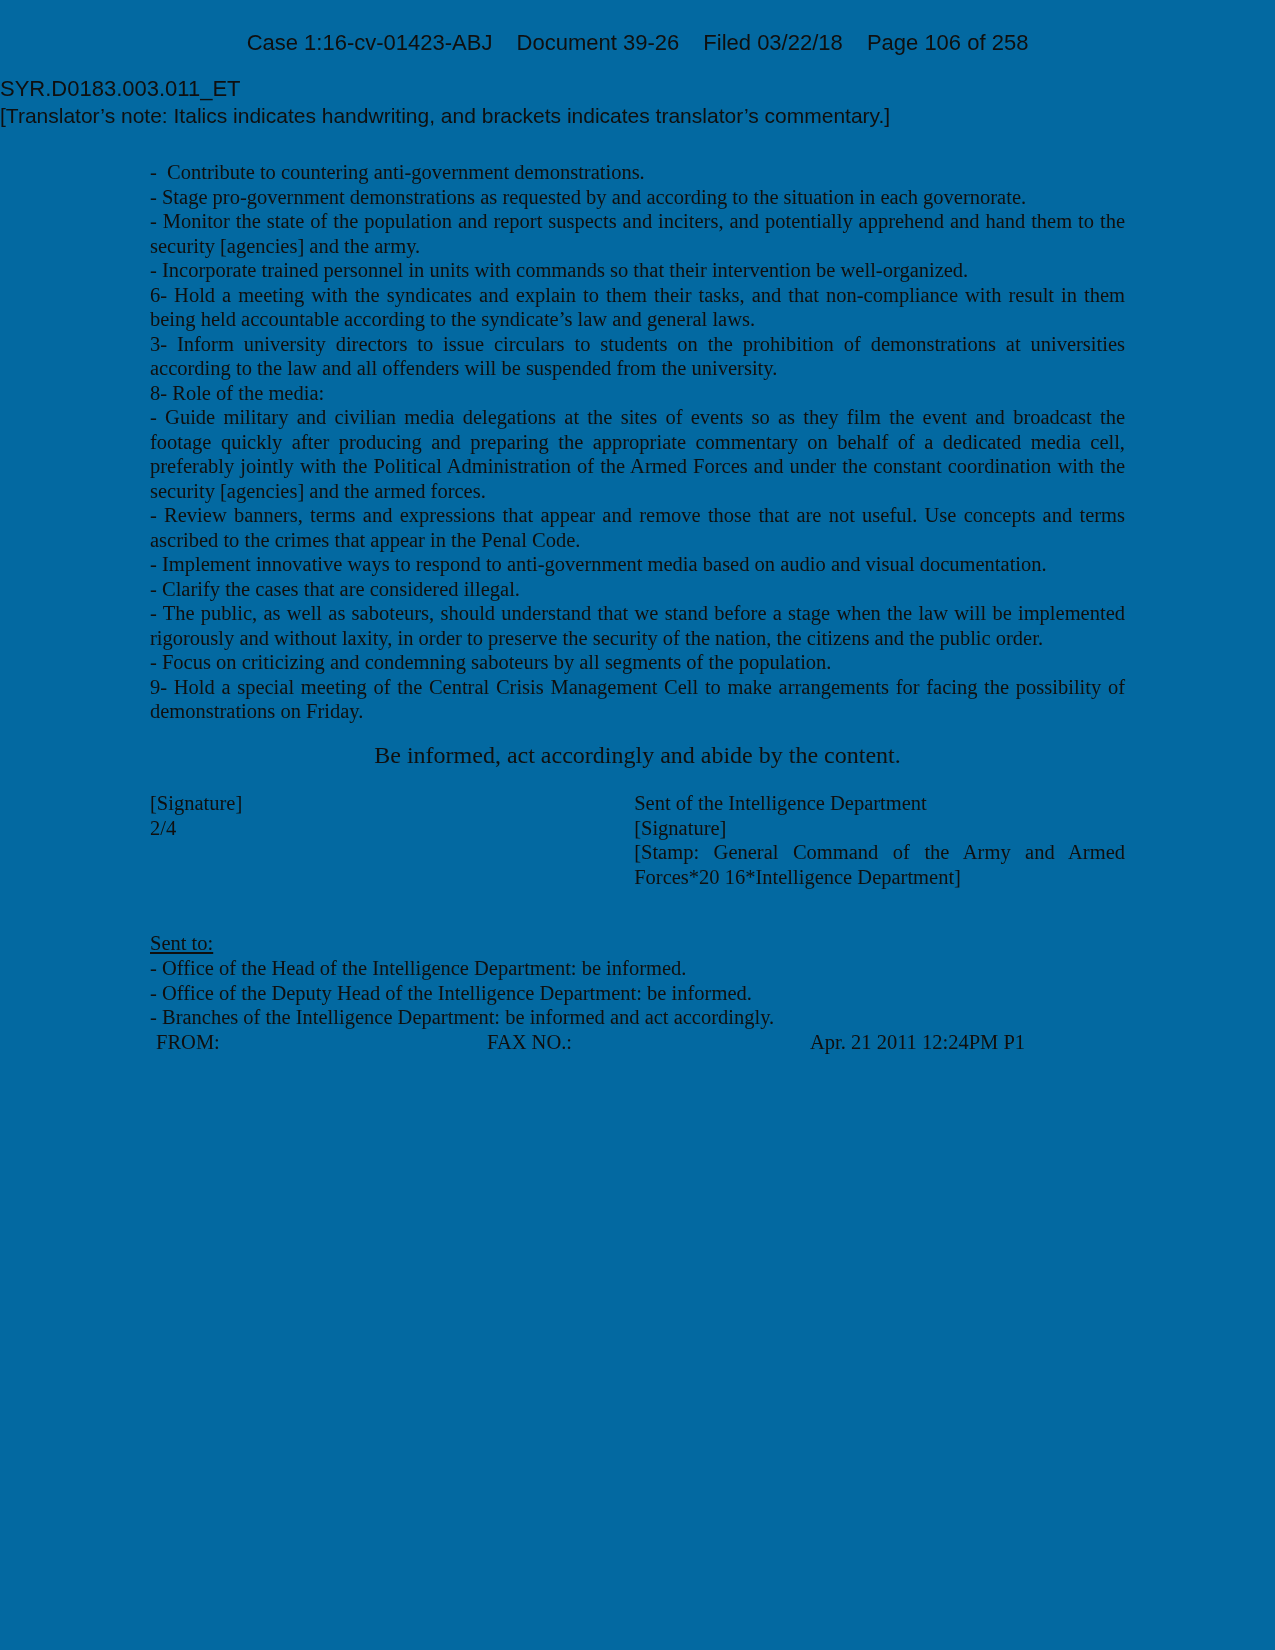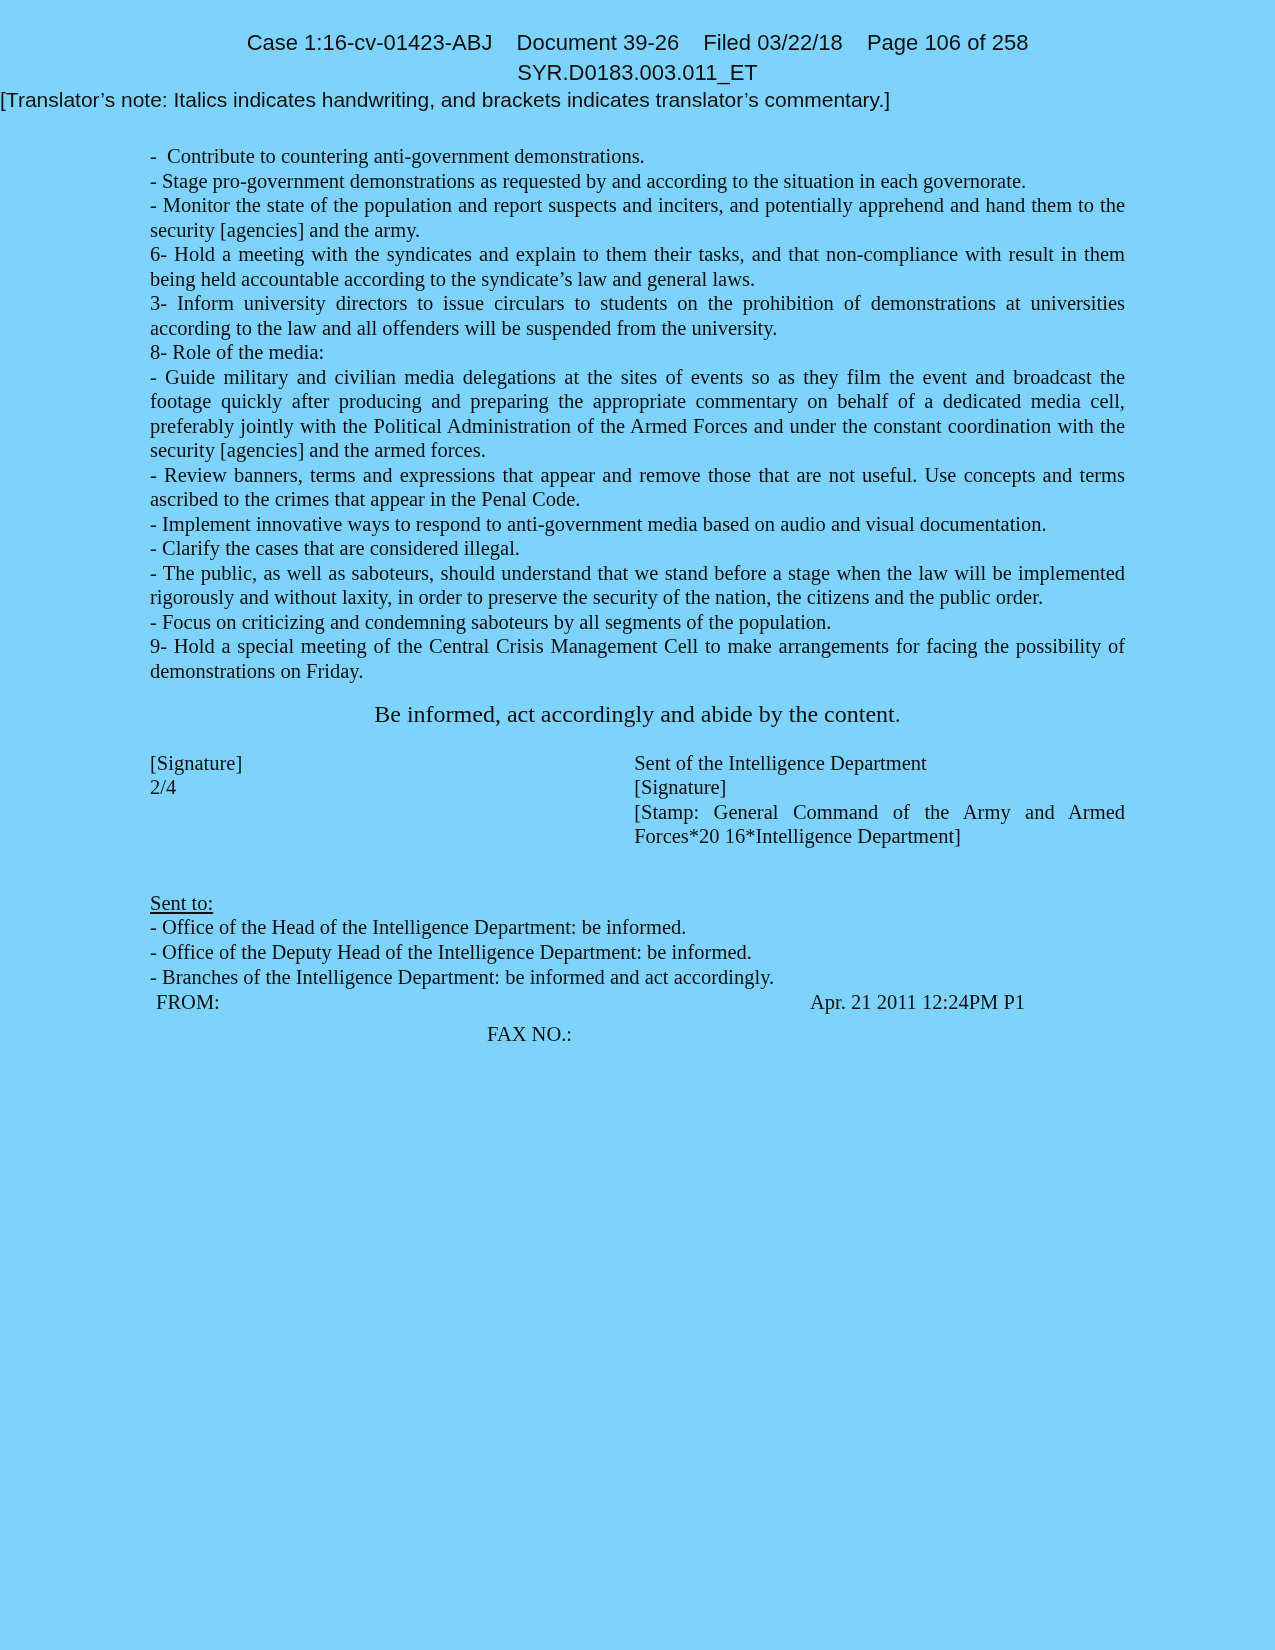--- a/index.html
+++ b/index.html
@@ -4,37 +4,37 @@
 <style>
   html, body {
     margin: 0;
     padding: 0;
     background: #ffffff;
   }
   .page {
     position: relative;
     width: 1275px;
     height: 1650px;
-    background: #7dd3fc;
+    background: #0369a1;
     color: #0f0f0f;
     overflow: hidden;
   }
   
   .court-header {
     margin-top: 30px;
     text-align: center;
     font-family: "Liberation Sans", sans-serif;
     font-size: 22px;
     line-height: 25px;
     white-space: nowrap;
   }
   .court-header span { display: inline-block; margin: 0 9px; }
   .doc-id {
-    margin-top: 5px;
-    text-align: center;
+    margin-top: 21px;
+    text-align: left;
     font-family: "Liberation Sans", sans-serif;
     font-size: 22px;
     line-height: 25px;
   }
   .translator-note {
     margin-top: 2px;
     text-align: left;
     font-family: "Liberation Sans", sans-serif;
     font-size: 21px;
     line-height: 25px;
@@ -87,21 +87,21 @@
   .fax-row {
     position: relative;
     margin: 0 150px 0 150px;
     width: 975px;
     height: 25px;
     font-family: "Liberation Serif", serif;
     font-size: 20.5px;
     line-height: 24.8px;
   }
   .fax-row .from-label { position: absolute; left: 6px;  top: 0; }
-  .fax-row .fax-label  { position: absolute; left: 337px; top: 0; margin-top: 32px; }
+  .fax-row .fax-label  { position: absolute; left: 337px; top: 0; }
   .fax-row .timestamp  { position: absolute; left: 660px; top: 0; text-align: center; }
 </style>
 </head>
 <body>
 
 <div class="page">
 
   <div class="court-header">
     <span>Case 1:16-cv-01423-ABJ</span>
     <span>Document 39-26</span>
@@ -110,20 +110,21 @@
   </div>
 
   <div class="doc-id">SYR.D0183.003.011_ET</div>
 
   <div class="translator-note">[Translator’s note: Italics indicates handwriting, and brackets indicates translator’s commentary.]</div>
 
   <div class="doc-body">
     <p>-  Contribute to countering anti-government demonstrations.</p>
     <p>- Stage pro-government demonstrations as requested by and according to the situation in each governorate.</p>
     <p>- Monitor the state of the population and report suspects and inciters, and potentially apprehend and hand them to the security [agencies] and the army.</p>
+    <p>- Incorporate trained personnel in units with commands so that their intervention be well-organized.</p>
     <p>6- Hold a meeting with the syndicates and explain to them their tasks, and that non-compliance with result in them being held accountable according to the syndicate’s law and general laws.</p>
     <p>3- Inform university directors to issue circulars to students on the prohibition of demonstrations at universities according to the law and all offenders will be suspended from the university.</p>
     <p>8- Role of the media:</p>
     <p>- Guide military and civilian media delegations at the sites of events so as they film the event and broadcast the footage quickly after producing and preparing the appropriate commentary on behalf of a dedicated media cell, preferably jointly with the Political Administration of the Armed Forces and under the constant coordination with the security [agencies] and the armed forces.</p>
     <p>- Review banners, terms and expressions that appear and remove those that are not useful. Use concepts and terms ascribed to the crimes that appear in the Penal Code.</p>
     <p>- Implement innovative ways to respond to anti-government media based on audio and visual documentation.</p>
     <p>- Clarify the cases that are considered illegal.</p>
     <p>- The public, as well as saboteurs, should understand that we stand before a stage when the law will be implemented rigorously and without laxity, in order to preserve the security of the nation, the citizens and the public order.</p>
     <p>- Focus on criticizing and condemning saboteurs by all segments of the population.</p>
     <p>9- Hold a special meeting of the Central Crisis Management Cell to make arrangements for facing the possibility of demonstrations on Friday.</p>

